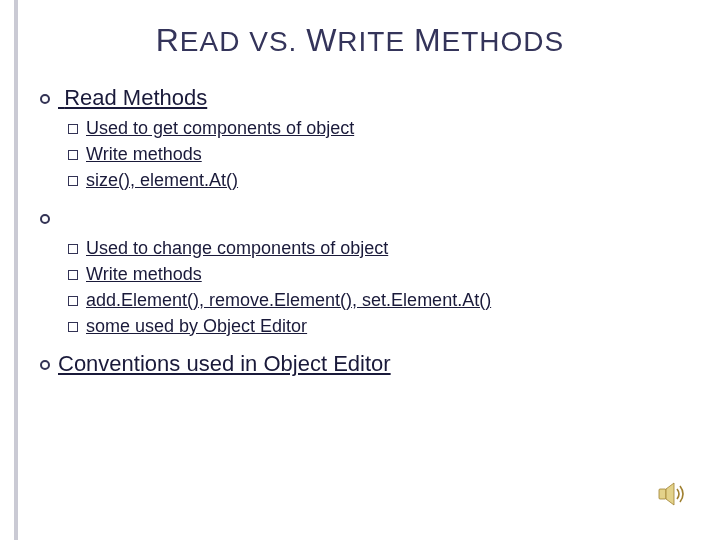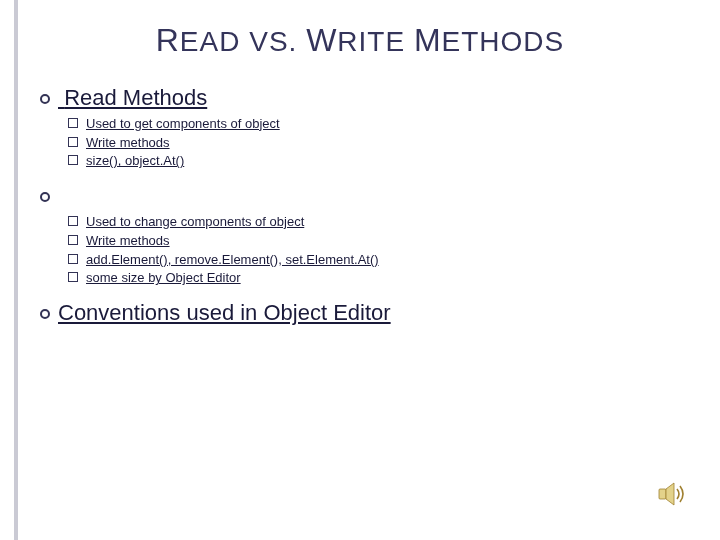--- a/index.html
+++ b/index.html
@@ -58,21 +58,21 @@
     margin-right: 8px;
     vertical-align: 1px;
     box-sizing: border-box;
   }
   ul.level2 {
     list-style: none;
     padding-left: 28px;
     margin: 2px 0 10px 0;
   }
   ul.level2 > li {
-    font-size: 13px;
+    font-size: 18px;
     line-height: 1.45;
   }
   ul.level2 > li::before {
     content: "";
     display: inline-block;
     width: 10px;
     height: 10px;
     border: 1.5px solid #333355;
     margin-right: 8px;
     vertical-align: 0;
@@ -95,29 +95,29 @@
   <h1 class="title">
     <span class="cap">R</span><span>EAD VS. </span><span class="cap">W</span><span>RITE </span><span class="cap">M</span><span>ETHODS</span>
   </h1>
 
   <ul class="level1">
     <li>
       <span>Read Methods</span>
       <ul class="level2">
         <li><span>Used to get components of object</span></li>
         <li><span>Write methods</span></li>
-        <li><span>size(), object.At()</span></li>
+        <li><span>size(), element.At()</span></li>
       </ul>
     </li>
     <li>
       <ul class="level2">
         <li><span>Used to change components of object</span></li>
         <li><span>Write methods</span></li>
         <li><span>add.Element(), remove.Element(), set.Element.At()</span></li>
-        <li><span>some size by Object Editor</span></li>
+        <li><span>some used by Object Editor</span></li>
       </ul>
     </li>
     <li><span>Conventions used in Object Editor</span></li>
   </ul>
 
   <svg class="speaker-icon" viewBox="0 0 30 28">
     <rect x="1" y="9" width="7" height="10" rx="1" fill="#e3d28a" stroke="#a08030" stroke-width="0.8"></rect>
     <polygon points="8,9 16,3 16,25 8,19" fill="#e3d28a" stroke="#a08030" stroke-width="0.8"></polygon>
     <path d="M19 9 Q23 14 19 19" fill="none" stroke="#a08030" stroke-width="1.6"></path>
     <path d="M22 6 Q28 14 22 22" fill="none" stroke="#a08030" stroke-width="1.6"></path>

